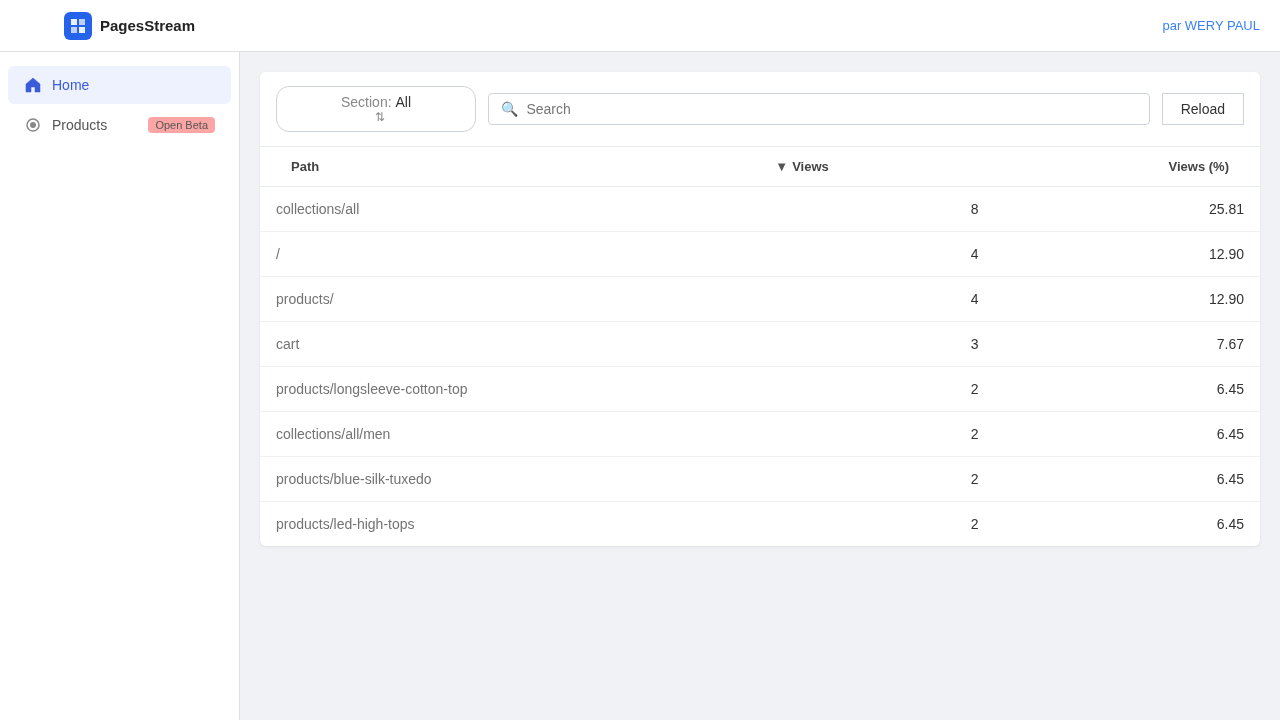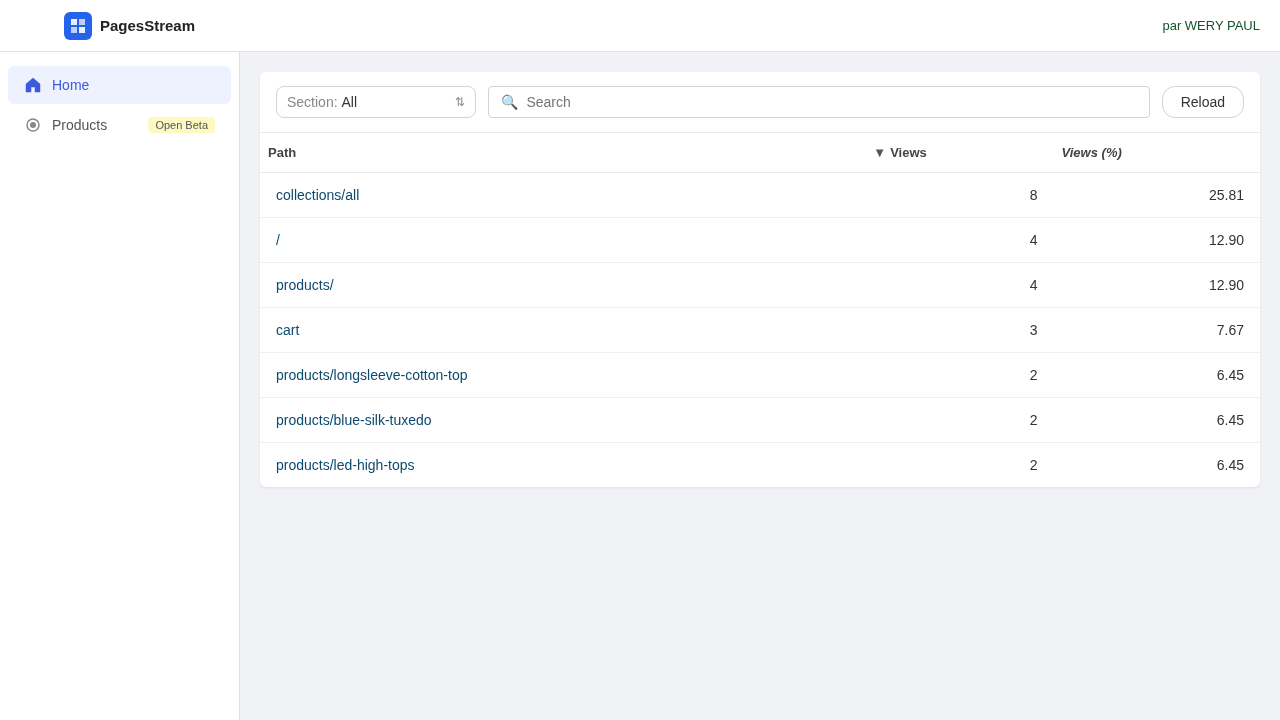--- a/index.html
+++ b/index.html
@@ -44,21 +44,21 @@
       font-size: 14px;
       font-weight: bold;
     }
     .app-title {
       font-size: 15px;
       font-weight: 600;
       color: #222;
     }
     .top-bar-right {
       font-size: 13px;
-      color: #14532d;
+      color: #3b82f6;
     }
 
     
     .main-layout {
       display: flex;
       flex: 1;
       overflow: hidden;
     }
 
     
@@ -89,21 +89,21 @@
       height: 18px;
       display: flex;
       align-items: center;
       justify-content: center;
       flex-shrink: 0;
     }
     .badge {
       font-size: 11px;
       padding: 2px 7px;
       border-radius: 4px;
-      background: #fef9c3;
+      background: #fca5a5;
       color: #555;
       margin-left: auto;
     }
 
     
     .content {
       flex: 1;
       padding: 20px;
       overflow-y: auto;
     }
@@ -129,27 +129,28 @@
       align-items: center;
       gap: 12px;
       padding: 14px 16px;
       border-bottom: 1px solid #e9ecef;
       background: #fff;
     }
     .section-select {
       display: flex;
       align-items: center;
       border: 1px solid #ced4da;
-      border-radius: 8px;
+      border-radius: 13px;
       padding: 7px 10px;
       background: #fff;
       cursor: pointer;
       min-width: 200px;
       justify-content: space-between;
       font-size: 14px;
+      flex-direction: column;
     }
     .select-arrow {
       color: #888;
       font-size: 12px;
       margin-left: 8px;
     }
     .search-box {
       display: flex;
       align-items: center;
       border: 1px solid #ced4da;
@@ -166,62 +167,61 @@
       color: #333;
       width: 100%;
     }
     .search-icon-shape {
       color: #888;
       font-size: 14px;
     }
     .reload-btn {
       padding: 7px 18px;
       border: 1px solid #ced4da;
-      border-radius: 13px;
+      border-radius: 0;
       background: #fff;
       cursor: pointer;
       font-size: 14px;
       color: #333;
       white-space: nowrap;
     }
 
     
     .table-wrap {
       overflow: hidden;
     }
     .data-table {
       width: 100%;
       border-collapse: collapse;
     }
     .data-table th {
-      padding: 12px 8px;
+      padding: 12px 31px;
       text-align: left;
       font-size: 13px;
       font-weight: 600;
       color: #444;
       border-bottom: 1px solid #e9ecef;
       background: #fff;
     }
     .data-table th.right {
-      text-align: left;
-      font-style: italic;
+      text-align: right;
     }
     .data-table th.views-col {
       text-align: left;
       cursor: pointer;
     }
     .sort-indicator {
       color: #555;
       margin-right: 4px;
     }
     .data-table td {
       padding: 14px 16px;
       font-size: 14px;
       border-bottom: 1px solid #f0f0f0;
-      color: #0c4a6e;
+      color: #737373;
     }
     .data-table td.num {
       text-align: right;
       color: #333;
     }
     .data-table tr:last-child td {
       border-bottom: none;
     }
   </style>
 </head>
@@ -314,20 +314,25 @@
                 <td>cart</td>
                 <td class="num">3</td>
                 <td class="num">7.67</td>
               </tr>
               <tr>
                 <td>products/longsleeve-cotton-top</td>
                 <td class="num">2</td>
                 <td class="num">6.45</td>
               </tr>
               <tr>
+                <td>collections/all/men</td>
+                <td class="num">2</td>
+                <td class="num">6.45</td>
+              </tr>
+              <tr>
                 <td>products/blue-silk-tuxedo</td>
                 <td class="num">2</td>
                 <td class="num">6.45</td>
               </tr>
               <tr>
                 <td>products/led-high-tops</td>
                 <td class="num">2</td>
                 <td class="num">6.45</td>
               </tr>
             </tbody>

